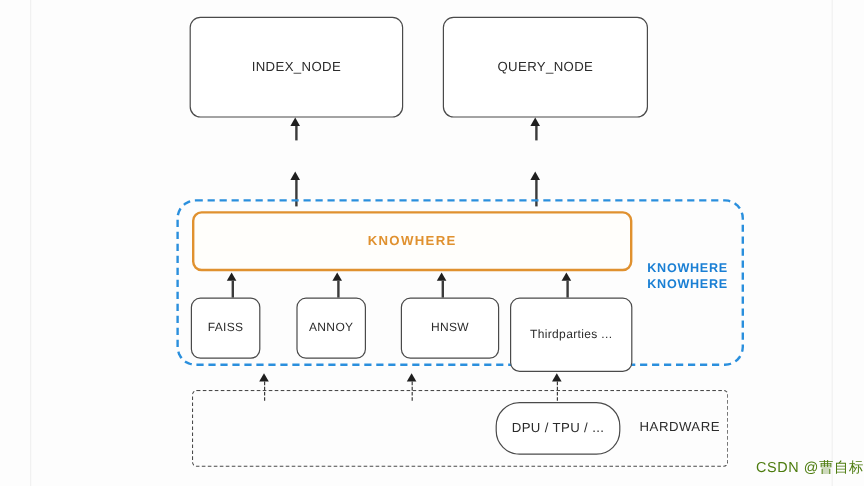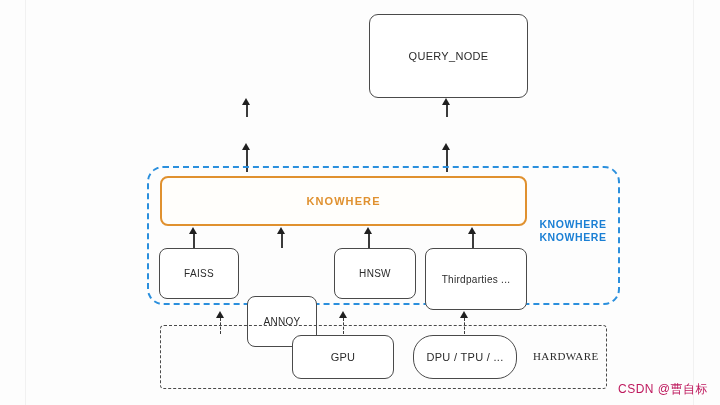--- a/index.html
+++ b/index.html
@@ -109,38 +109,41 @@
   .arrowhead {
     position: absolute;
     width: 0; height: 0;
     border-left: 4.5px solid transparent;
     border-right: 4.5px solid transparent;
     border-bottom: 7px solid #1f1f1f;
   }
 
   #watermark {
     position: absolute;
-    right: 12px;
+    right: 0;
     bottom: 7px;
-    color: #be185d;
+    color: #4d7c0f;
     font-size: 12px;
     letter-spacing: 0.5px;
     white-space: nowrap;
   }
 </style>
 </head>
 <body>
 
 <div id="stage">
 
   <div class="bg-guide" style="left:25px;"></div>
   <div class="bg-guide" style="left:693px;"></div>
 
-
-  <div class="box" id="query-node" style="left:369px; top:14px; width:159px; height:84px;">
+  <div class="box" id="index-node" style="left:158px; top:14px; width:178px; height:84px;">
+    <span>INDEX_NODE</span>
+  </div>
+
+  <div class="box" id="query-node" style="left:369px; top:14px; width:171px; height:84px;">
     <span>QUERY_NODE</span>
   </div>
 
   <div class="arrow" style="left:246px; top:104px; height:13px;"></div>
   <div class="arrowhead" style="left:242px; top:98px;"></div>
 
   <div class="arrow" style="left:446px; top:104px; height:13px;"></div>
   <div class="arrowhead" style="left:442px; top:98px;"></div>
 
 
@@ -166,25 +169,25 @@
 
   <div class="arrow" style="left:281px; top:234px; height:14px;"></div>
   <div class="arrowhead" style="left:277px; top:227px;"></div>
 
   <div class="arrow" style="left:368px; top:234px; height:14px;"></div>
   <div class="arrowhead" style="left:364px; top:227px;"></div>
 
   <div class="arrow" style="left:472px; top:234px; height:14px;"></div>
   <div class="arrowhead" style="left:468px; top:227px;"></div>
 
-  <div class="box small" style="left:159px; top:248px; width:80px; height:51px;">
+  <div class="box small" style="left:159px; top:248px; width:58px; height:51px;">
     <span>FAISS</span>
   </div>
 
-  <div class="box small" style="left:247px; top:248px; width:70px; height:51px;margin-top:48px;">
+  <div class="box small" style="left:247px; top:248px; width:58px; height:51px;">
     <span>ANNOY</span>
   </div>
 
   <div class="box small" style="left:334px; top:248px; width:82px; height:51px;">
     <span>HNSW</span>
   </div>
 
   <div class="box small" style="left:425px; top:248px; width:102px; height:62px;">
     <span>Thirdparties ...</span>
   </div>
@@ -194,25 +197,22 @@
 
   <div class="arrow dashed" style="left:343px; top:318px; height:16px;"></div>
   <div class="arrowhead" style="left:339px; top:311px;"></div>
 
   <div class="arrow dashed" style="left:464px; top:318px; height:16px;"></div>
   <div class="arrowhead" style="left:460px; top:311px;"></div>
 
   <div id="hardware-container" style="left:160px; top:325px; width:447px; height:64px;"></div>
 
 
-  <div class="box" style="left:292px; top:335px; width:102px; height:44px;">
-    <span>GPU</span>
-  </div>
 
   <div class="box" style="left:413px; top:335px; width:104px; height:44px;border-radius:20px;">
     <span>DPU / TPU / ...</span>
   </div>
 
-  <div id="hardware-label" style="left:533px; top:350px;font-family:Liberation Serif, serif;">HARDWARE</div>
+  <div id="hardware-label" style="left:533px; top:350px;">HARDWARE</div>
 
   <div id="watermark">CSDN @曹自标</div>
 
 </div>
 
 </body></html>

